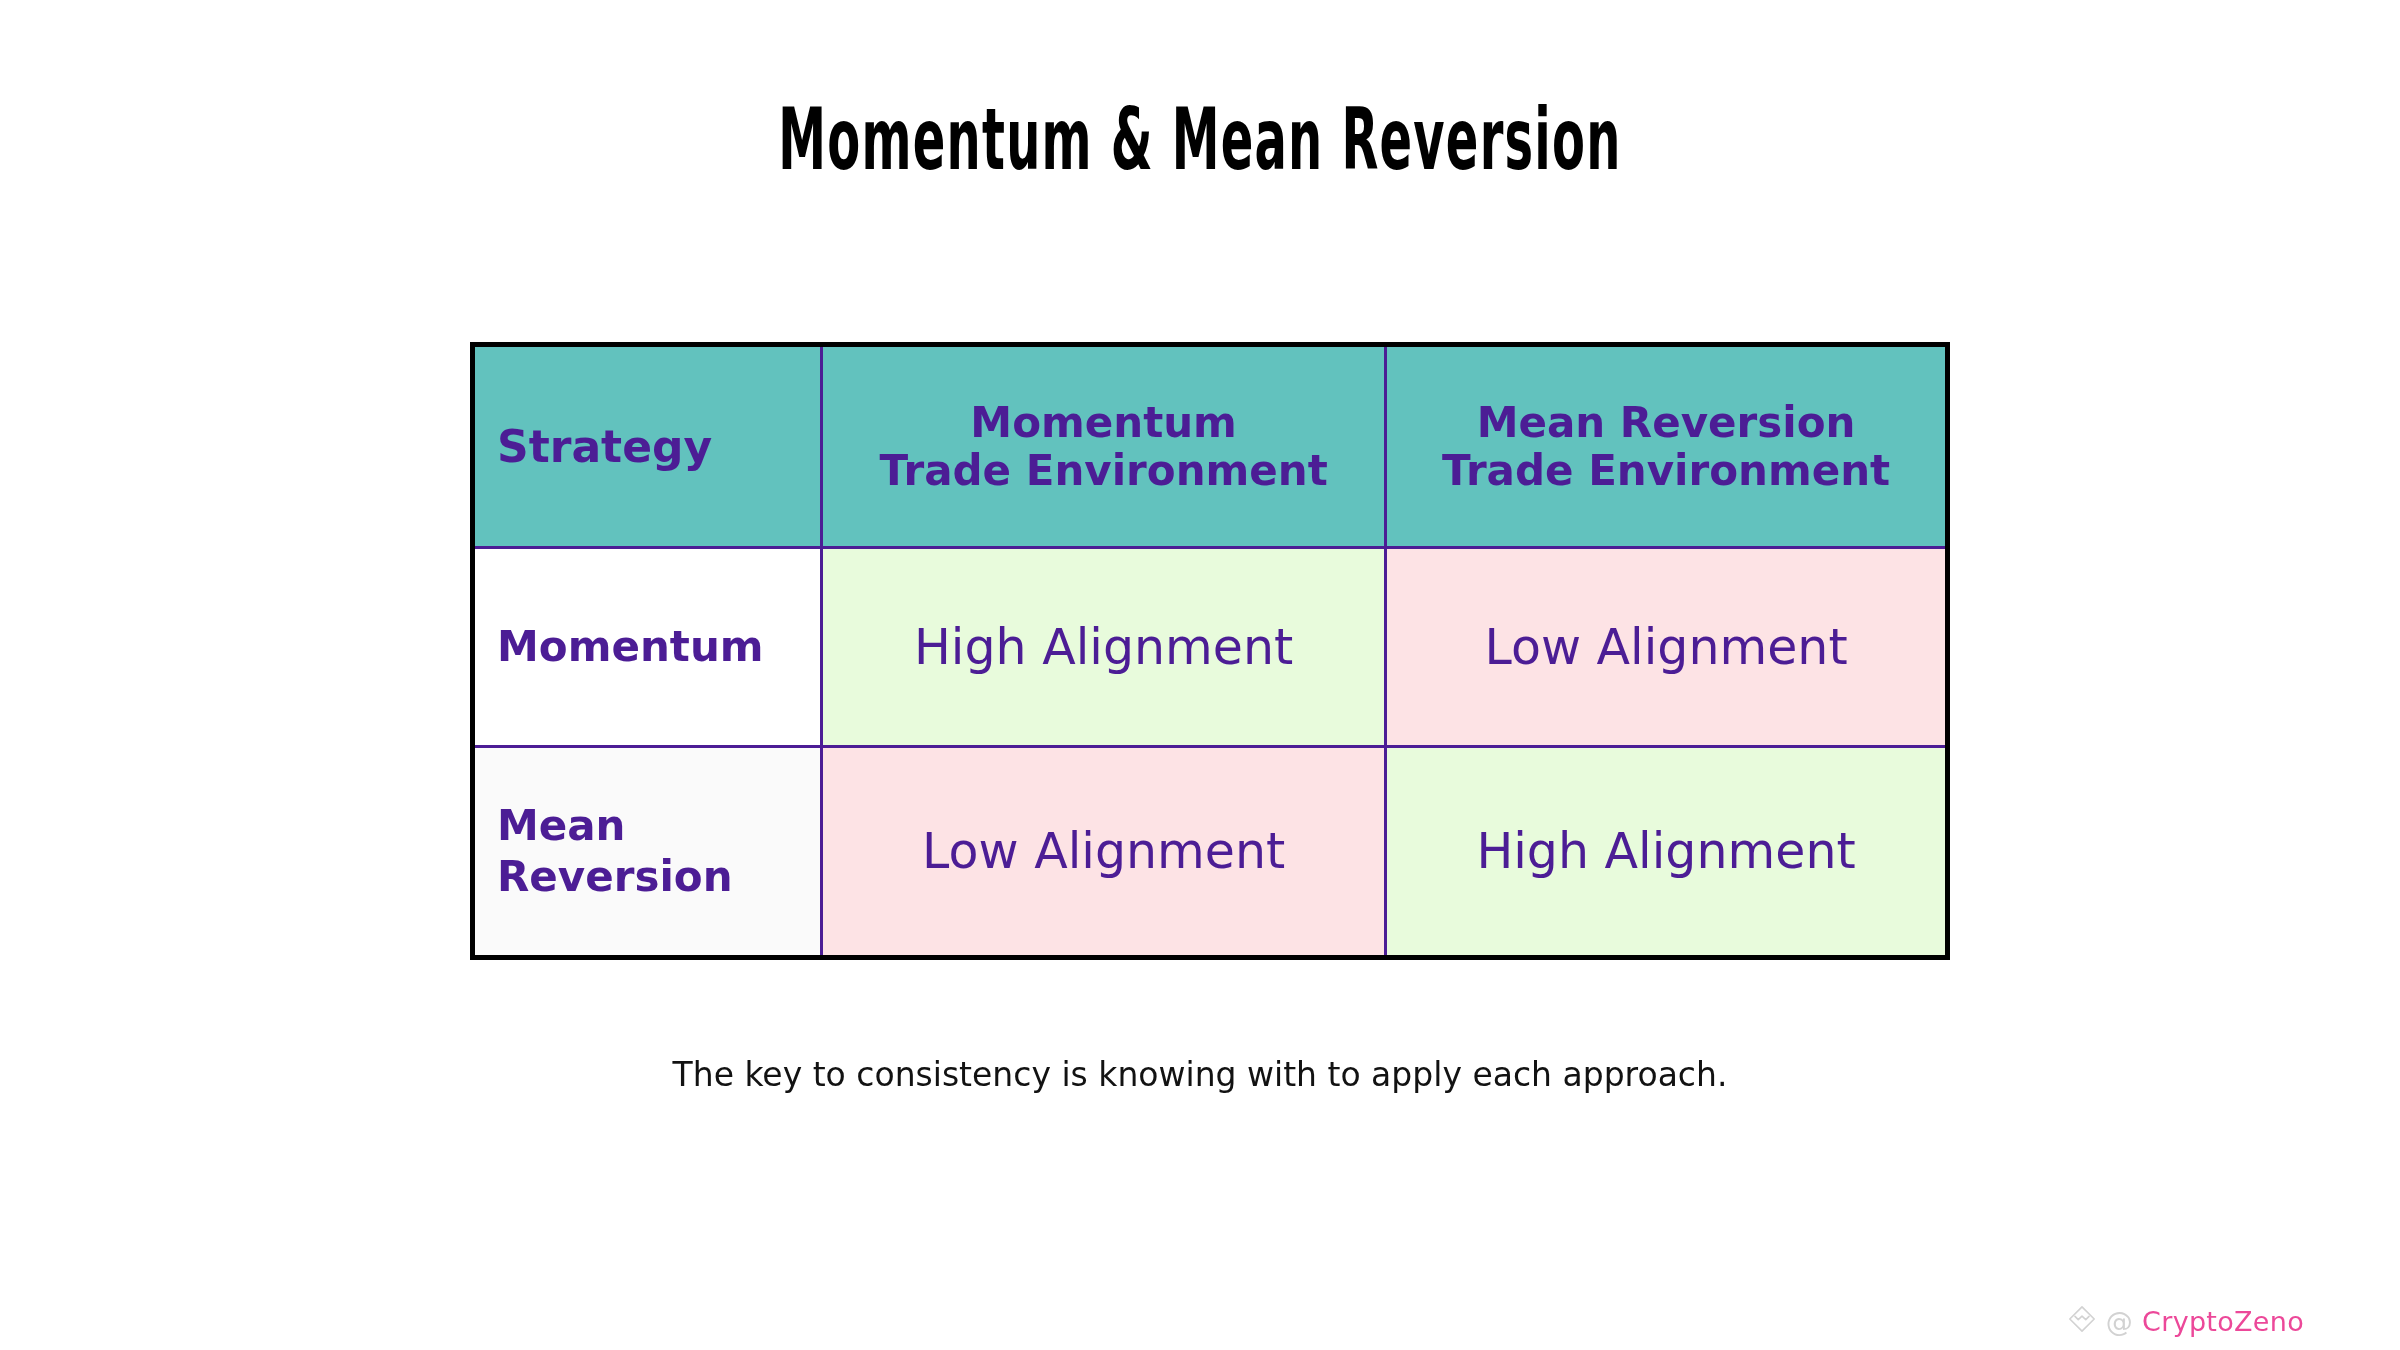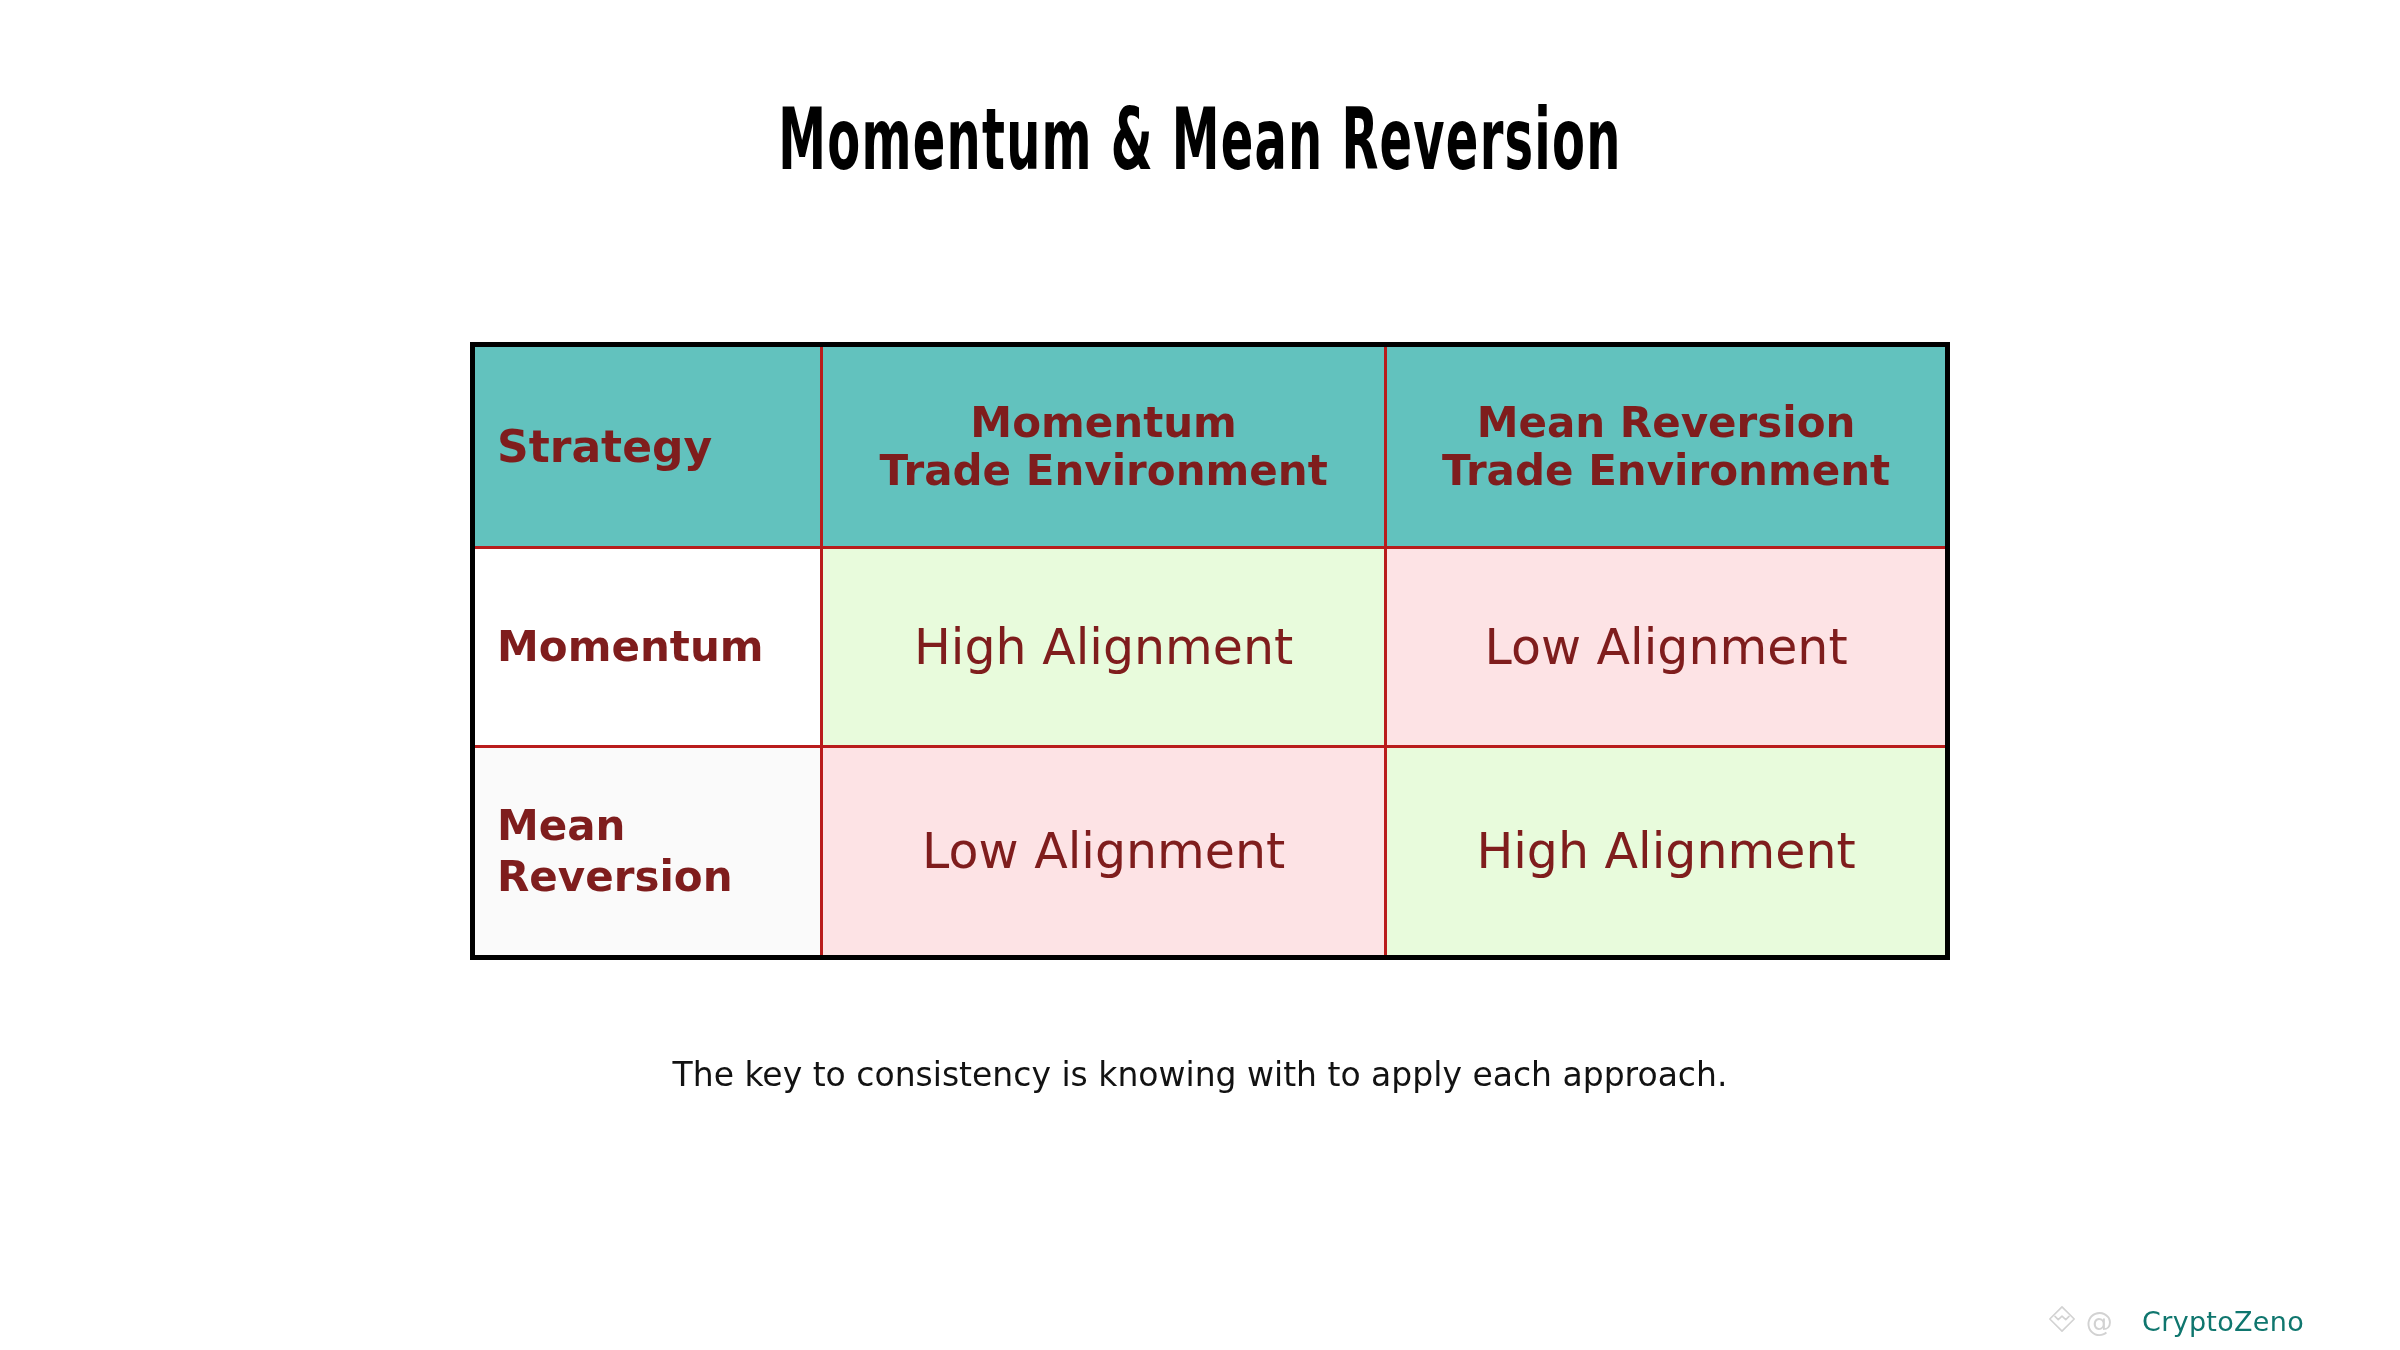--- a/index.html
+++ b/index.html
@@ -49,25 +49,25 @@
     box-sizing: border-box;
     border-collapse: collapse;
     table-layout: fixed;
     background: #ffffff;
   }
   #matrix-table col.c1 { width: 348px; }
   #matrix-table col.c2 { width: 562px; }
   #matrix-table col.c3 { width: 560px; }
 
   #matrix-table td, #matrix-table th {
-    border: 3px solid #b91c1c;
+    border: 3px solid #4c1d95;
     padding: 0 22px;
     box-sizing: border-box;
     vertical-align: middle;
-    color: #7f1d1d;
+    color: #4c1d95;
   }
 
   
   .hdr-row th {
     background: #62c2be;
     height: 203px;
     border-bottom: 5px solid #000000;
     font-weight: 700;
     font-size: 42px;
     line-height: 1.12;
@@ -132,21 +132,21 @@
     font-size: 27px;
     line-height: 1;
     letter-spacing: 0.3px;
     user-select: none;
   }
   #watermark .wm-logo { display: block; }
   #watermark .wm-at {
     font-size: 27px;
     color: #d2d2d2;
   }
-  #watermark .wm-text { color: #0f766e; margin-left: 20px; }
+  #watermark .wm-text { color: #ec4899; }
 </style>
 </head>
 <body>
 
 <div id="slide">
 
   <div id="title">Momentum  &amp;  Mean  Reversion</div>
 
   <table id="matrix-table">
     <colgroup>

